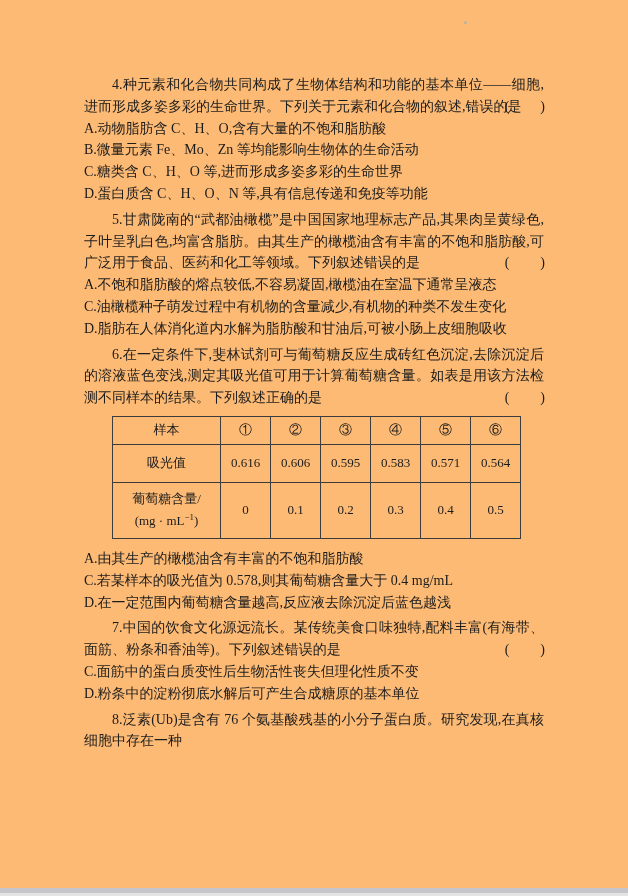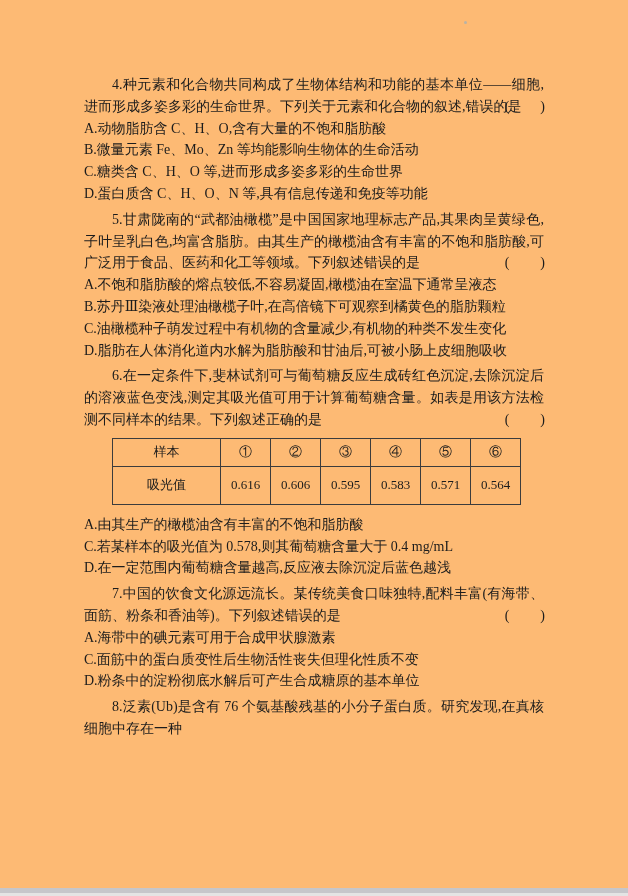--- a/index.html
+++ b/index.html
@@ -111,21 +111,20 @@
       <p class="option">C.糖类含 C、H、O 等,进而形成多姿多彩的生命世界</p>
       <p class="option">D.蛋白质含 C、H、O、N 等,具有信息传递和免疫等功能</p>
     </div>
 
     <div class="question">
       <p class="stem">
         <span>5.甘肃陇南的“武都油橄榄”是中国国家地理标志产品,其果肉呈黄绿色,子叶呈乳白色,均富含脂肪。由其生产的橄榄油含有丰富的不饱和脂肪酸,可广泛用于食品、医药和化工等领域。下列叙述错误的是</span>
         <span class="bracket">(　　)</span>
       </p>
       <p class="option">A.不饱和脂肪酸的熔点较低,不容易凝固,橄榄油在室温下通常呈液态</p>
-      <p class="option">B.苏丹Ⅲ染液处理油橄榄子叶,在高倍镜下可观察到橘黄色的脂肪颗粒</p>
       <p class="option">C.油橄榄种子萌发过程中有机物的含量减少,有机物的种类不发生变化</p>
       <p class="option">D.脂肪在人体消化道内水解为脂肪酸和甘油后,可被小肠上皮细胞吸收</p>
     </div>
 
     <div class="question">
       <p class="stem">
         <span>6.在一定条件下,斐林试剂可与葡萄糖反应生成砖红色沉淀,去除沉淀后的溶液蓝色变浅,测定其吸光值可用于计算葡萄糖含量。如表是用该方法检测不同样本的结果。下列叙述正确的是</span>
         <span class="bracket">(　　)</span>
       </p>
 
@@ -151,34 +150,45 @@
         </tr>
         <tr class="row-2">
           <td>吸光值</td>
           <td>0.616</td>
           <td>0.606</td>
           <td>0.595</td>
           <td>0.583</td>
           <td>0.571</td>
           <td>0.564</td>
         </tr>
+        <tr class="row-3">
+          <td>
+            <span>葡萄糖含量/</span><br>
+            <span>(mg · mL</span><sup>−1</sup><span>)</span>
+          </td>
+          <td>0</td>
+          <td>0.1</td>
+          <td>0.2</td>
+          <td>0.3</td>
+          <td>0.4</td>
+          <td>0.5</td>
+        </tr>
       </tbody>
         </table>
 
       <p class="option">A.由其生产的橄榄油含有丰富的不饱和脂肪酸</p>
       <p class="option">C.若某样本的吸光值为 0.578,则其葡萄糖含量大于 0.4 mg/mL</p>
       <p class="option">D.在一定范围内葡萄糖含量越高,反应液去除沉淀后蓝色越浅</p>
     </div>
 
     <div class="question">
       <p class="stem">
         <span>7.中国的饮食文化源远流长。某传统美食口味独特,配料丰富(有海带、面筋、粉条和香油等)。下列叙述错误的是</span>
         <span class="bracket">(　　)</span>
       </p>
-      <p class="option">A.海带中的碘元素可用于合成甲状腺激素</p>
       <p class="option">C.面筋中的蛋白质变性后生物活性丧失但理化性质不变</p>
       <p class="option">D.粉条中的淀粉彻底水解后可产生合成糖原的基本单位</p>
     </div>
 
     <div class="question">
       <p class="stem">
         <span>8.泛素(Ub)是含有 76 个氨基酸残基的小分子蛋白质。研究发现,在真核细胞中存在一种</span>
       </p>
     </div>
 

